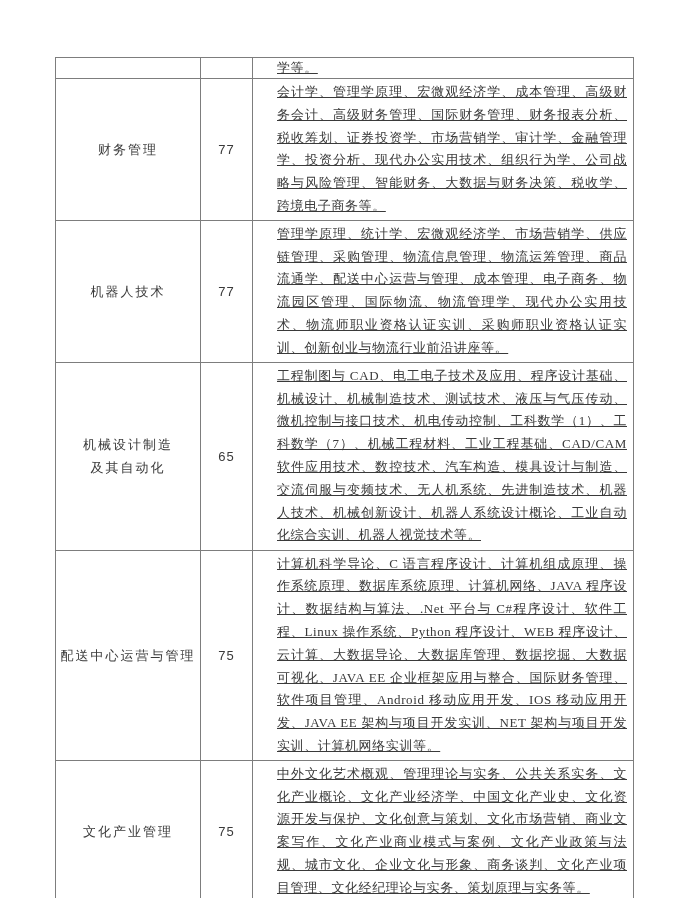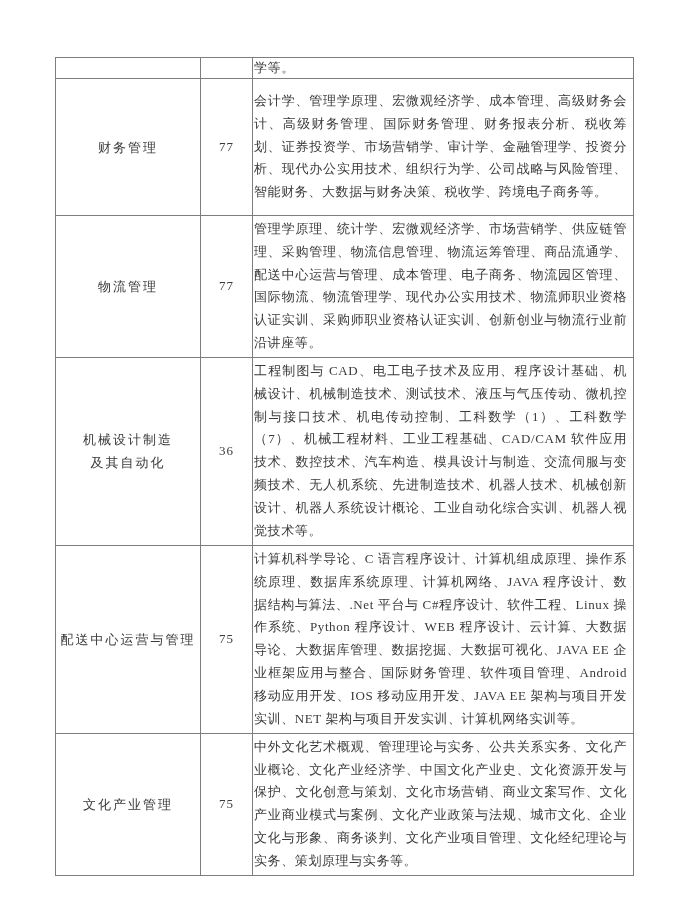--- a/index.html
+++ b/index.html
@@ -35,28 +35,29 @@
   col.c-courses { width: 381px; }
 
   td.major-cell {
     text-align: center;
     letter-spacing: 2px;
     line-height: 23px;
     white-space: pre-line;
   }
   td.score-cell {
     text-align: center;
-    font-family: Liberation Serif, serif;
+    font-family: Liberation Sans, sans-serif;
     letter-spacing: 1px;
   }
   td.courses-cell {
     text-align: justify;
-    padding: 2px 6px 2px 1px;
+    padding: 2px 6px 2px 24px;
     line-height: 22.8px;
     letter-spacing: 0.6px;
+    text-decoration: underline;
   }
   tr.r0 { height: 21px; }
   tr.r0 td.courses-cell { line-height: 18px; padding-top: 1px; padding-bottom: 1px; }
   tr.r1 { height: 137px; }
   tr.r2 { height: 137px; }
   tr.r3 { height: 188px; }
   tr.r4 { height: 188px; }
   tr.r5 { height: 134px; }
 </style>
 </head>
@@ -74,28 +75,28 @@
         <td class="major-cell"></td>
         <td class="score-cell"></td>
         <td class="courses-cell">学等。</td>
       </tr>
       <tr class="r1">
         <td class="major-cell">财务管理</td>
         <td class="score-cell">77</td>
         <td class="courses-cell">会计学、管理学原理、宏微观经济学、成本管理、高级财务会计、高级财务管理、国际财务管理、财务报表分析、税收筹划、证券投资学、市场营销学、审计学、金融管理学、投资分析、现代办公实用技术、组织行为学、公司战略与风险管理、智能财务、大数据与财务决策、税收学、跨境电子商务等。</td>
       </tr>
       <tr class="r2">
-        <td class="major-cell">物流管理</td>
+        <td class="major-cell">机器人技术</td>
         <td class="score-cell">77</td>
         <td class="courses-cell">管理学原理、统计学、宏微观经济学、市场营销学、供应链管理、采购管理、物流信息管理、物流运筹管理、商品流通学、配送中心运营与管理、成本管理、电子商务、物流园区管理、国际物流、物流管理学、现代办公实用技术、物流师职业资格认证实训、采购师职业资格认证实训、创新创业与物流行业前沿讲座等。</td>
       </tr>
       <tr class="r3">
         <td class="major-cell">机械设计制造
 及其自动化</td>
-        <td class="score-cell">36</td>
+        <td class="score-cell">65</td>
         <td class="courses-cell">工程制图与 CAD、电工电子技术及应用、程序设计基础、机械设计、机械制造技术、测试技术、液压与气压传动、微机控制与接口技术、机电传动控制、工科数学（1）、工科数学（7）、机械工程材料、工业工程基础、CAD/CAM 软件应用技术、数控技术、汽车构造、模具设计与制造、交流伺服与变频技术、无人机系统、先进制造技术、机器人技术、机械创新设计、机器人系统设计概论、工业自动化综合实训、机器人视觉技术等。</td>
       </tr>
       <tr class="r4">
         <td class="major-cell">配送中心运营与管理</td>
         <td class="score-cell">75</td>
         <td class="courses-cell">计算机科学导论、C 语言程序设计、计算机组成原理、操作系统原理、数据库系统原理、计算机网络、JAVA 程序设计、数据结构与算法、.Net 平台与 C#程序设计、软件工程、Linux 操作系统、Python 程序设计、WEB 程序设计、云计算、大数据导论、大数据库管理、数据挖掘、大数据可视化、JAVA EE 企业框架应用与整合、国际财务管理、软件项目管理、Android 移动应用开发、IOS 移动应用开发、JAVA EE 架构与项目开发实训、NET 架构与项目开发实训、计算机网络实训等。</td>
       </tr>
       <tr class="r5">
         <td class="major-cell">文化产业管理</td>
         <td class="score-cell">75</td>

